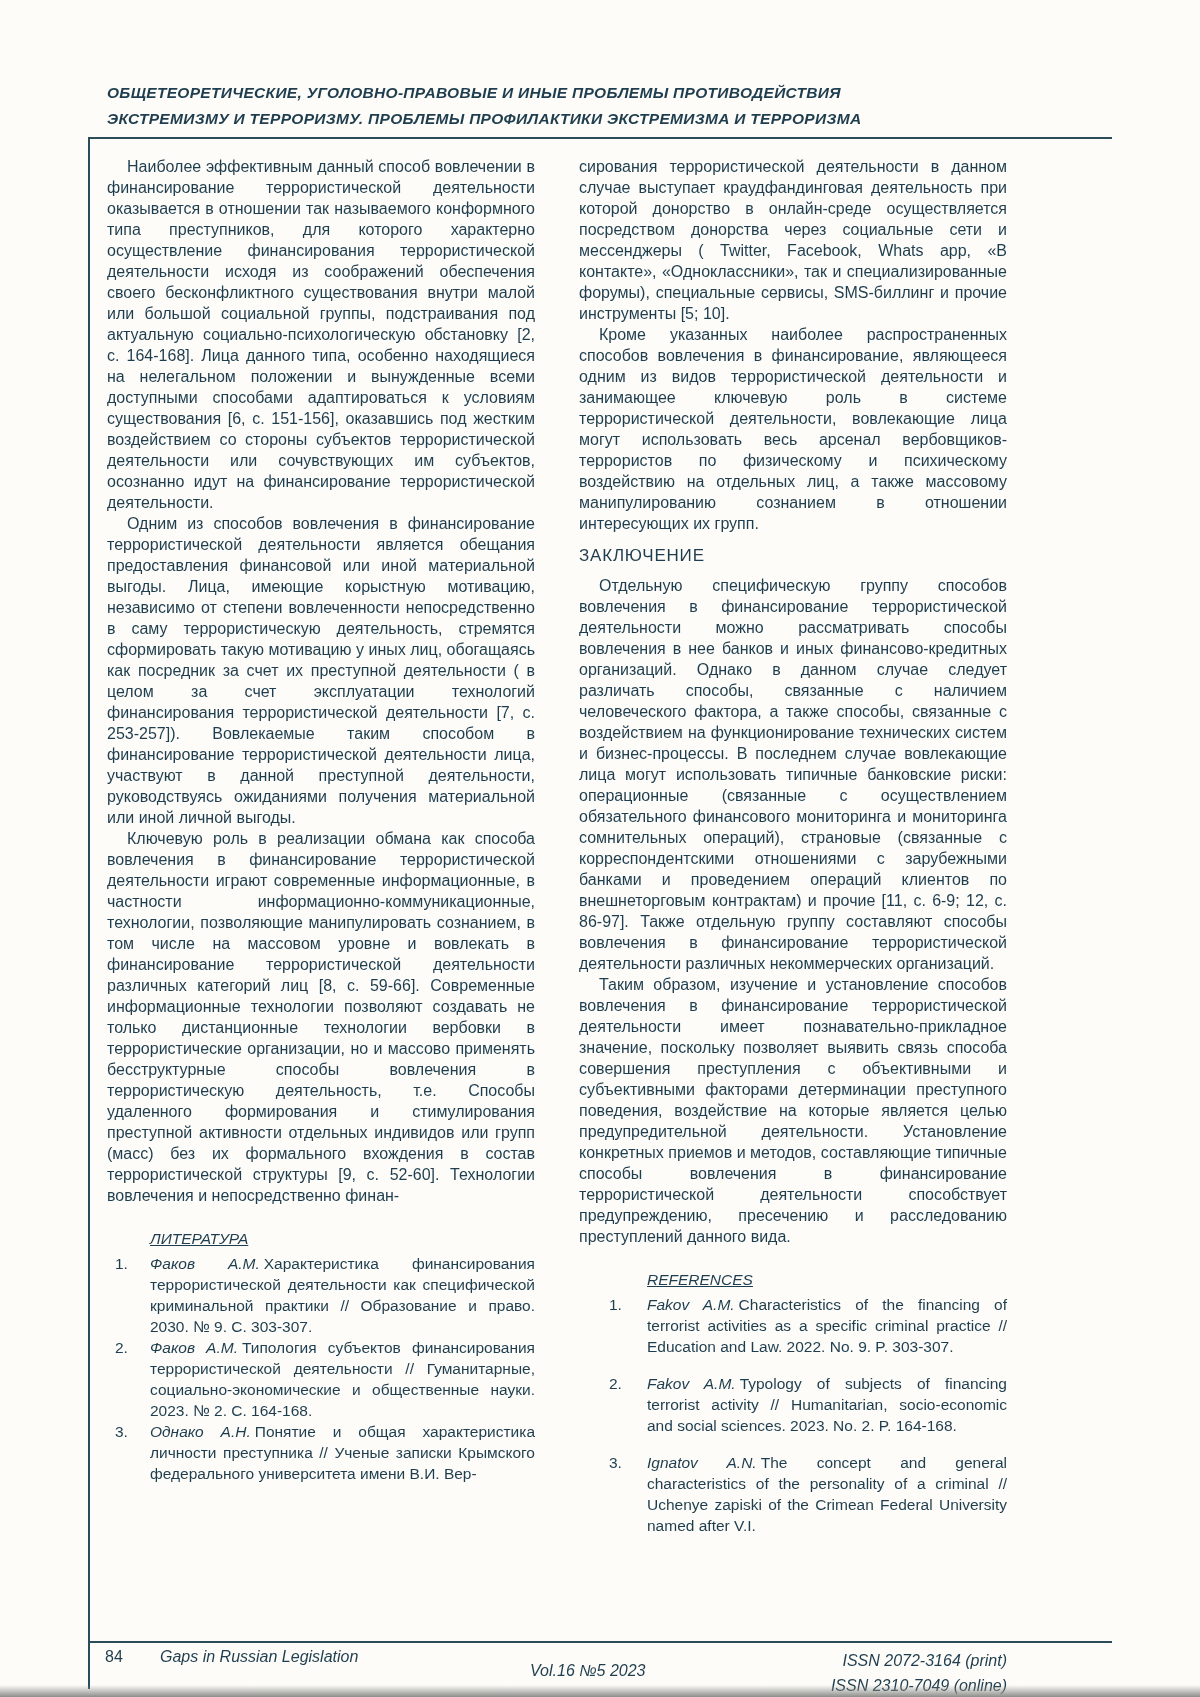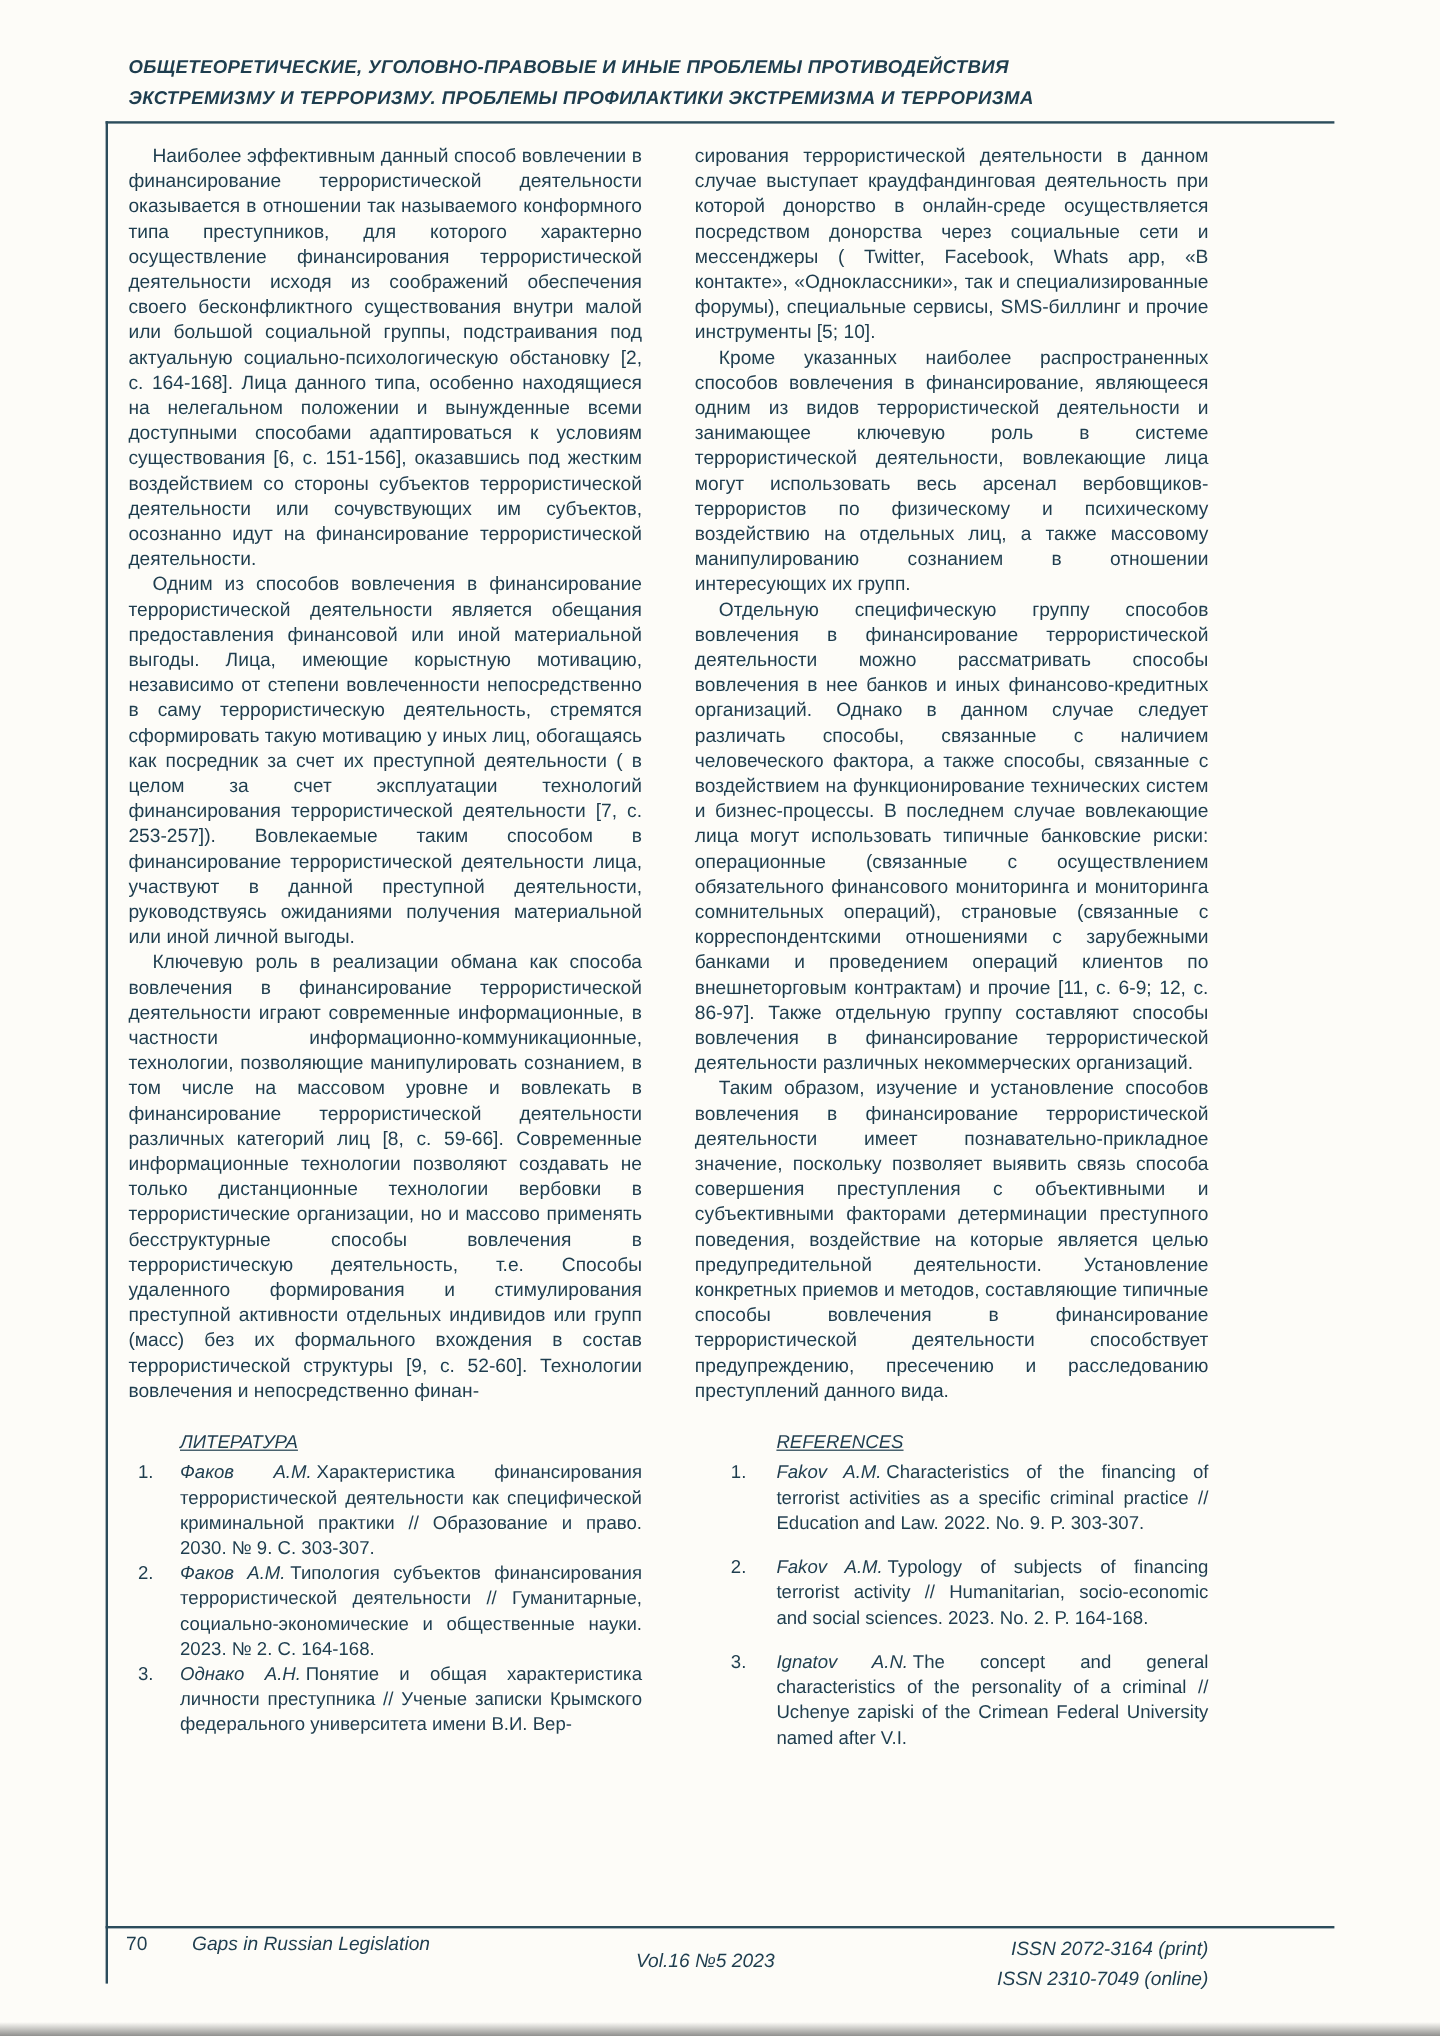--- a/index.html
+++ b/index.html
@@ -4,21 +4,21 @@
 <style>
   html, body { margin: 0; padding: 0; }
   body {
     width: 1200px; height: 1697px;
     background: #fdfcf8;
     font-family: "Liberation Sans", "DejaVu Sans", sans-serif;
     color: #1e3d4e;
     position: relative;
     overflow: hidden;
   }
-  .page { position: absolute; inset: 0; }
+  .page { position: absolute; inset: 0; margin-top: 36px; }
 
   
   .rule-h { position: absolute; background: #2c4c5c; height: 2px; left: 88px; width: 1024px; }
   .rule-header { top: 101px; }
   .rule-footer { top: 1605px; }
   .rule-v { position: absolute; background: #2c4c5c; width: 2px; left: 88px; top: 101px; height: 1552px; }
 
   
   .page-header {
     position: absolute; left: 107px; top: 44px; width: 1000px;
@@ -109,20 +109,21 @@
           <span class="ref-num">3.</span>
           <span class="ref-text"><span class="ref-author">Однако А.Н.</span><span>Понятие и общая характеристика личности преступника // Ученые записки Крымского федерального университета имени В.И. Вер-</span></span>
         </div>
       </div>
     </div>
 
     <div class="col">
       <p class="para no-indent">сирования террористической деятельности в данном случае выступает краудфандинговая деятельность при которой донорство в онлайн-среде осуществляется посредством донорства через социальные сети и мессенджеры ( Twitter, Facebook, Whats app, «В контакте», «Одноклассники», так и специализированные форумы), специальные сервисы, SMS-биллинг и прочие инструменты [5; 10].</p>
       <p class="para">Кроме указанных наиболее распространенных способов вовлечения в финансирование, являющееся одним из видов террористической деятельности и занимающее ключевую роль в системе террористической деятельности, вовлекающие лица могут использовать весь арсенал вербовщиков-террористов по физическому и психическому воздействию на отдельных лиц, а также массовому манипулированию сознанием в отношении интересующих их групп.</p>
 
+      <div class="section-heading">ЗАКЛЮЧЕНИЕ</div>
       <p class="para">Отдельную специфическую группу способов вовлечения в финансирование террористической деятельности можно рассматривать способы вовлечения в нее банков и иных финансово-кредитных организаций. Однако в данном случае следует различать способы, связанные с наличием человеческого фактора, а также способы, связанные с воздействием на функционирование технических систем и бизнес-процессы. В последнем случае вовлекающие лица могут использовать типичные банковские риски: операционные (связанные с осуществлением обязательного финансового мониторинга и мониторинга сомнительных операций), страновые (связанные с корреспондентскими отношениями с зарубежными банками и проведением операций клиентов по внешнеторговым контрактам) и прочие [11, с. 6-9; 12, с. 86-97]. Также отдельную группу составляют способы вовлечения в финансирование террористической деятельности различных некоммерческих организаций.</p>
       <p class="para">Таким образом, изучение и установление способов вовлечения в финансирование террористической деятельности имеет познавательно-прикладное значение, поскольку позволяет выявить связь способа совершения преступления с объективными и субъективными факторами детерминации преступного поведения, воздействие на которые является целью предупредительной деятельности. Установление конкретных приемов и методов, составляющие типичные способы вовлечения в финансирование террористической деятельности способствует предупреждению, пресечению и расследованию преступлений данного вида.</p>
 
       <div class="refs en">
         <div class="refs-title">REFERENCES</div>
 
         <div class="ref-item">
           <span class="ref-num">1.</span>
           <span class="ref-text"><span class="ref-author">Fakov A.M.</span><span>Characteristics of the financing of terrorist activities as a specific criminal practice // Education and Law. 2022. No. 9. P. 303-307.</span></span>
         </div>
@@ -134,21 +135,21 @@
           <span class="ref-num">3.</span>
           <span class="ref-text"><span class="ref-author">Ignatov A.N.</span><span>The concept and general characteristics of the personality of a criminal // Uchenye zapiski of the Crimean Federal University named after V.I.</span></span>
         </div>
       </div>
     </div>
 
   </div>
 
   <div class="rule-h rule-footer"></div>
   <div class="footer">
-    <span class="page-num">70</span>
+    <span class="page-num">84</span>
     <span class="journal">Gaps in Russian Legislation</span>
     <span class="volume">Vol.16 №5  2023</span>
     <span class="issn">
       <span style="display:block">ISSN 2072-3164 (print)</span>
       <span style="display:block">ISSN 2310-7049 (online)</span>
     </span>
   </div>
 
   <div class="scan-edge-bottom"></div>
 </div>

